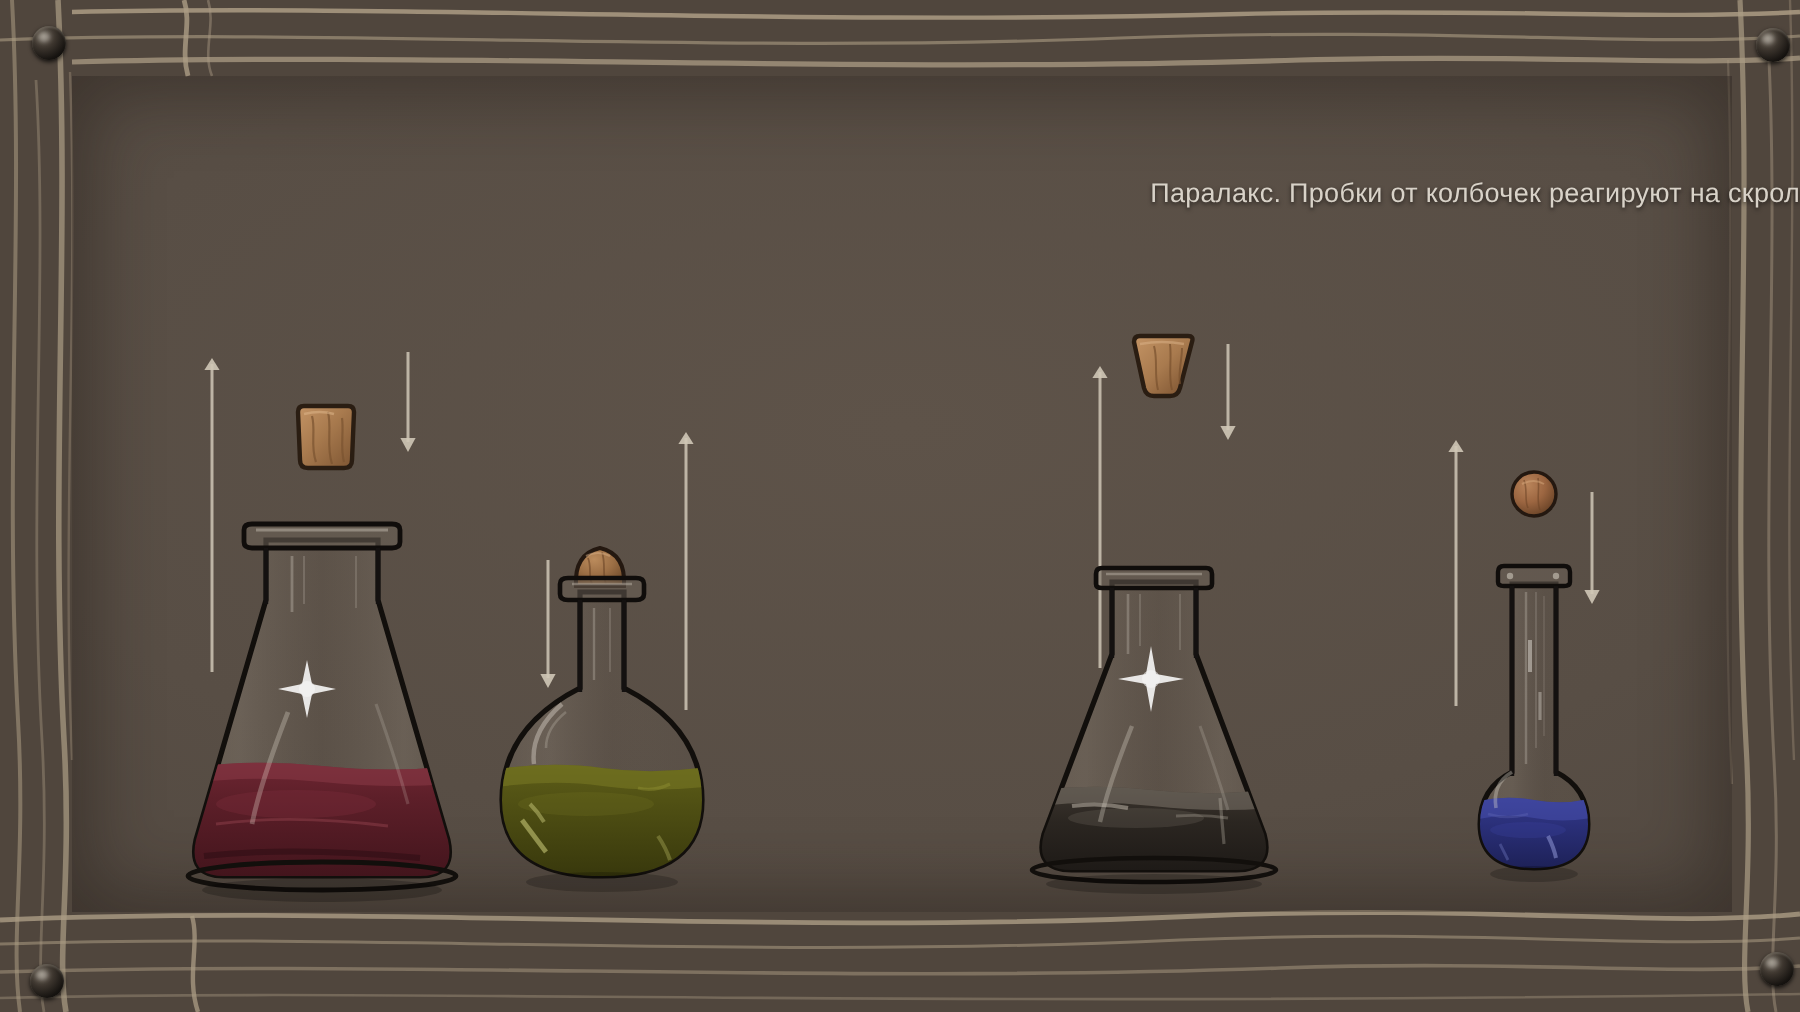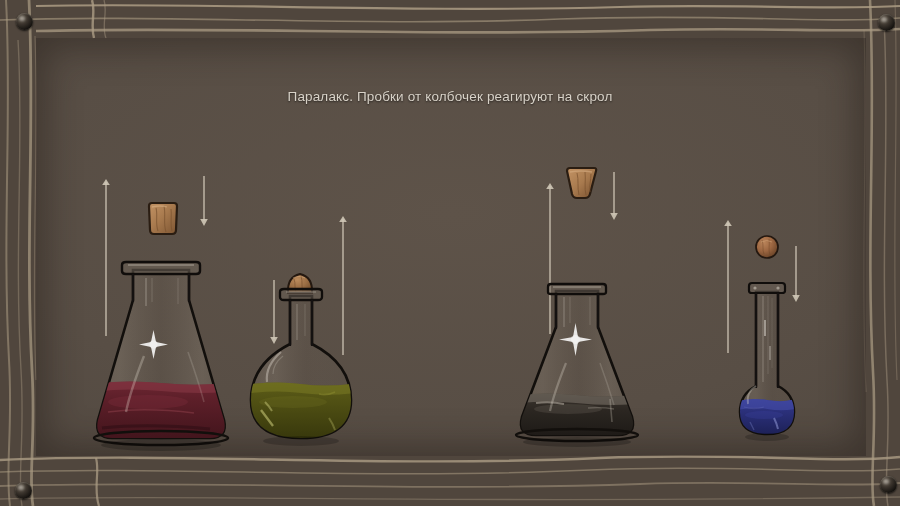--- a/index.html
+++ b/index.html
@@ -31,21 +31,21 @@
     pointer-events:none;}
 
   
   .rivet{position:absolute;width:17px;height:17px;border-radius:50%;
     background:radial-gradient(circle at 34% 30%, #6d6459 0%, #3a332c 38%, #161310 72%, #0a0908 100%);
     box-shadow:0 1px 2px rgba(0,0,0,.75), inset 0 1px 1px rgba(200,190,175,.25);}
   .rivet::after{content:"";position:absolute;left:3px;top:2.5px;width:6px;height:5px;
     border-radius:50%;background:rgba(225,220,210,.45);filter:blur(1px);}
 
   
-  .title{position:absolute;left:0;top:89px;width:900px;text-align:center;
+  .title{position:absolute;left:0;top:89px;width:900px;text-align:right;
     color:#d8d2c8;font-size:13.5px;letter-spacing:.15px;
     text-shadow:0 1px 2px rgba(0,0,0,.6);}
 
   
   .flask-group{position:absolute;}
 
   .cork{position:absolute;}
   .arrow{position:absolute;}
   .vessel{position:absolute;}
 </style>

